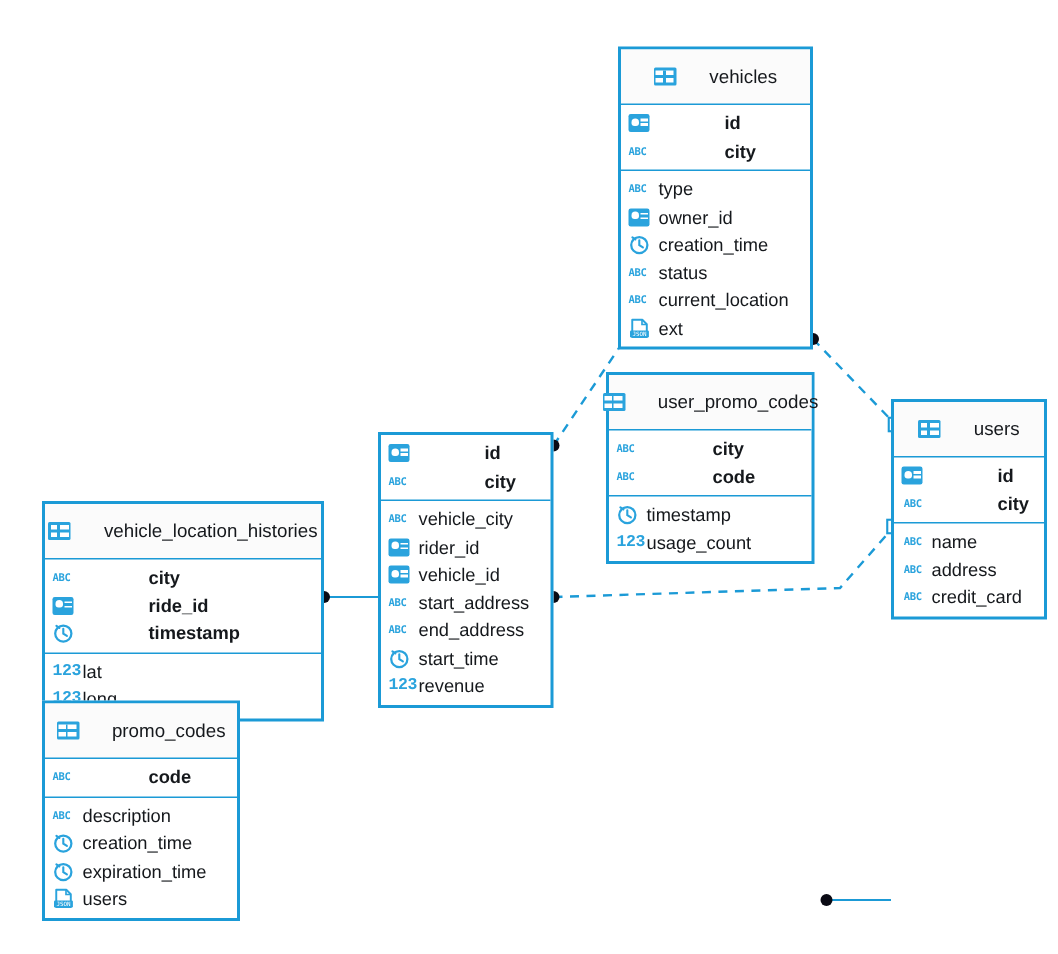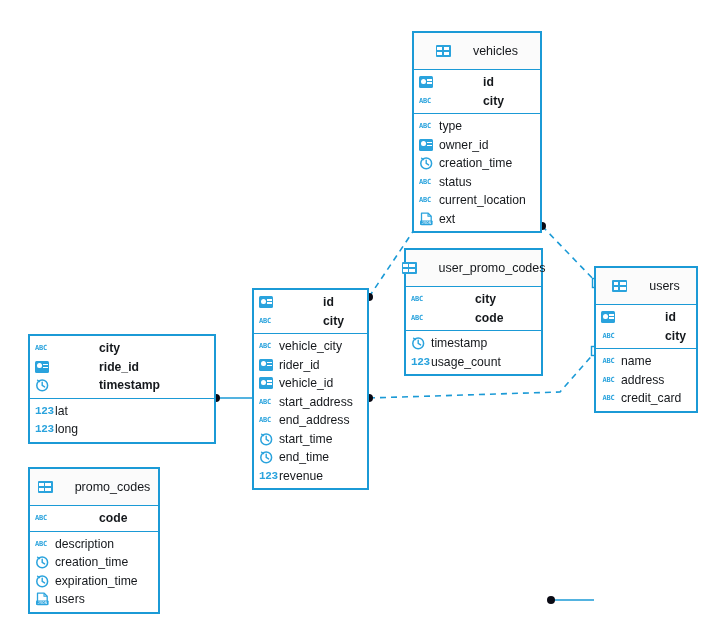--- a/index.html
+++ b/index.html
@@ -335,36 +335,32 @@
             <span class="ic ic-clock">
               <svg width="15" height="14" viewBox="0 0 15 14">
                 <circle cx="7.2" cy="7.4" r="5.4" fill="none" stroke="#2aa3dd" stroke-width="1.5"></circle>
                 <path d="M7.2 4.2 L7.2 7.4 L9.6 8.9" fill="none" stroke="#2aa3dd" stroke-width="1.4" stroke-linecap="round"></path>
                 <path d="M2.6 2.2 L4.6 3.6" stroke="#2aa3dd" stroke-width="1.4" stroke-linecap="round"></path>
               </svg>
             </span>
             <span class="fname">start_time</span>
           </div>
           <div class="field">
-            <span class="ic ic-clock">
-              <svg width="15" height="14" viewBox="0 0 15 14">
-                <circle cx="7.2" cy="7.4" r="5.4" fill="none" stroke="#2aa3dd" stroke-width="1.5"></circle>
-                <path d="M7.2 4.2 L7.2 7.4 L9.6 8.9" fill="none" stroke="#2aa3dd" stroke-width="1.4" stroke-linecap="round"></path>
-                <path d="M2.6 2.2 L4.6 3.6" stroke="#2aa3dd" stroke-width="1.4" stroke-linecap="round"></path>
-              </svg>
-            </span>
-            <span class="fname">end_time</span>
-          </div>
-          <div class="field">
             <span class="ic ic-num">123</span>
             <span class="fname">revenue</span>
           </div>
         </div>
       </div>
       <div class="entity" style="left: 28px; top: 334px; width: 188px;">
+        <div class="ent-header">
+          <span class="ic">
+            <span class="ic-table" style="position: absolute; left: 0px; top: 1px;"></span>
+          </span>
+          <span>vehicle_location_histories</span>
+        </div>
         <div class="ent-section pk">
           <div class="field key">
             <span class="ic ic-abc">ABC</span>
             <span class="fname">city</span>
           </div>
           <div class="field key">
             <span class="ic">
               <span class="ic-uuid" style="position: absolute; left: 0px; top: 1px;"></span>
             </span>
             <span class="fname">ride_id</span>

